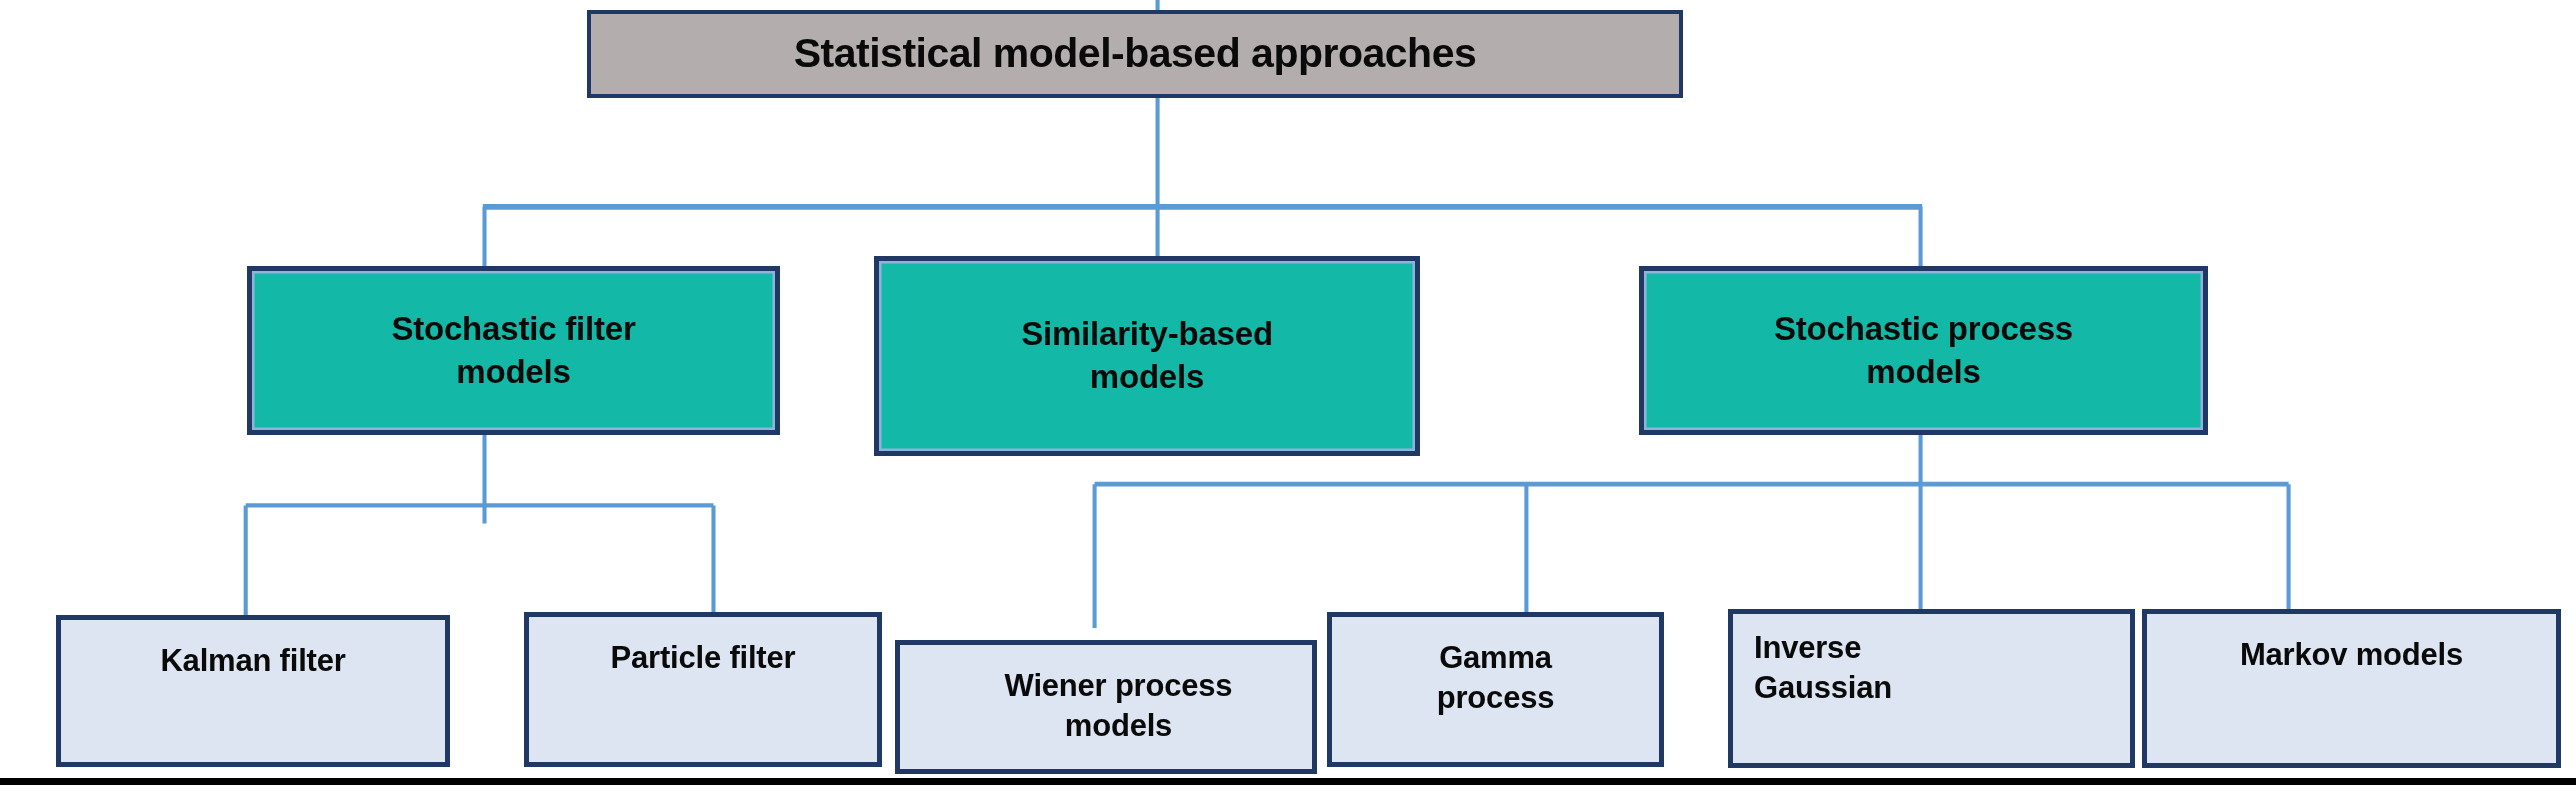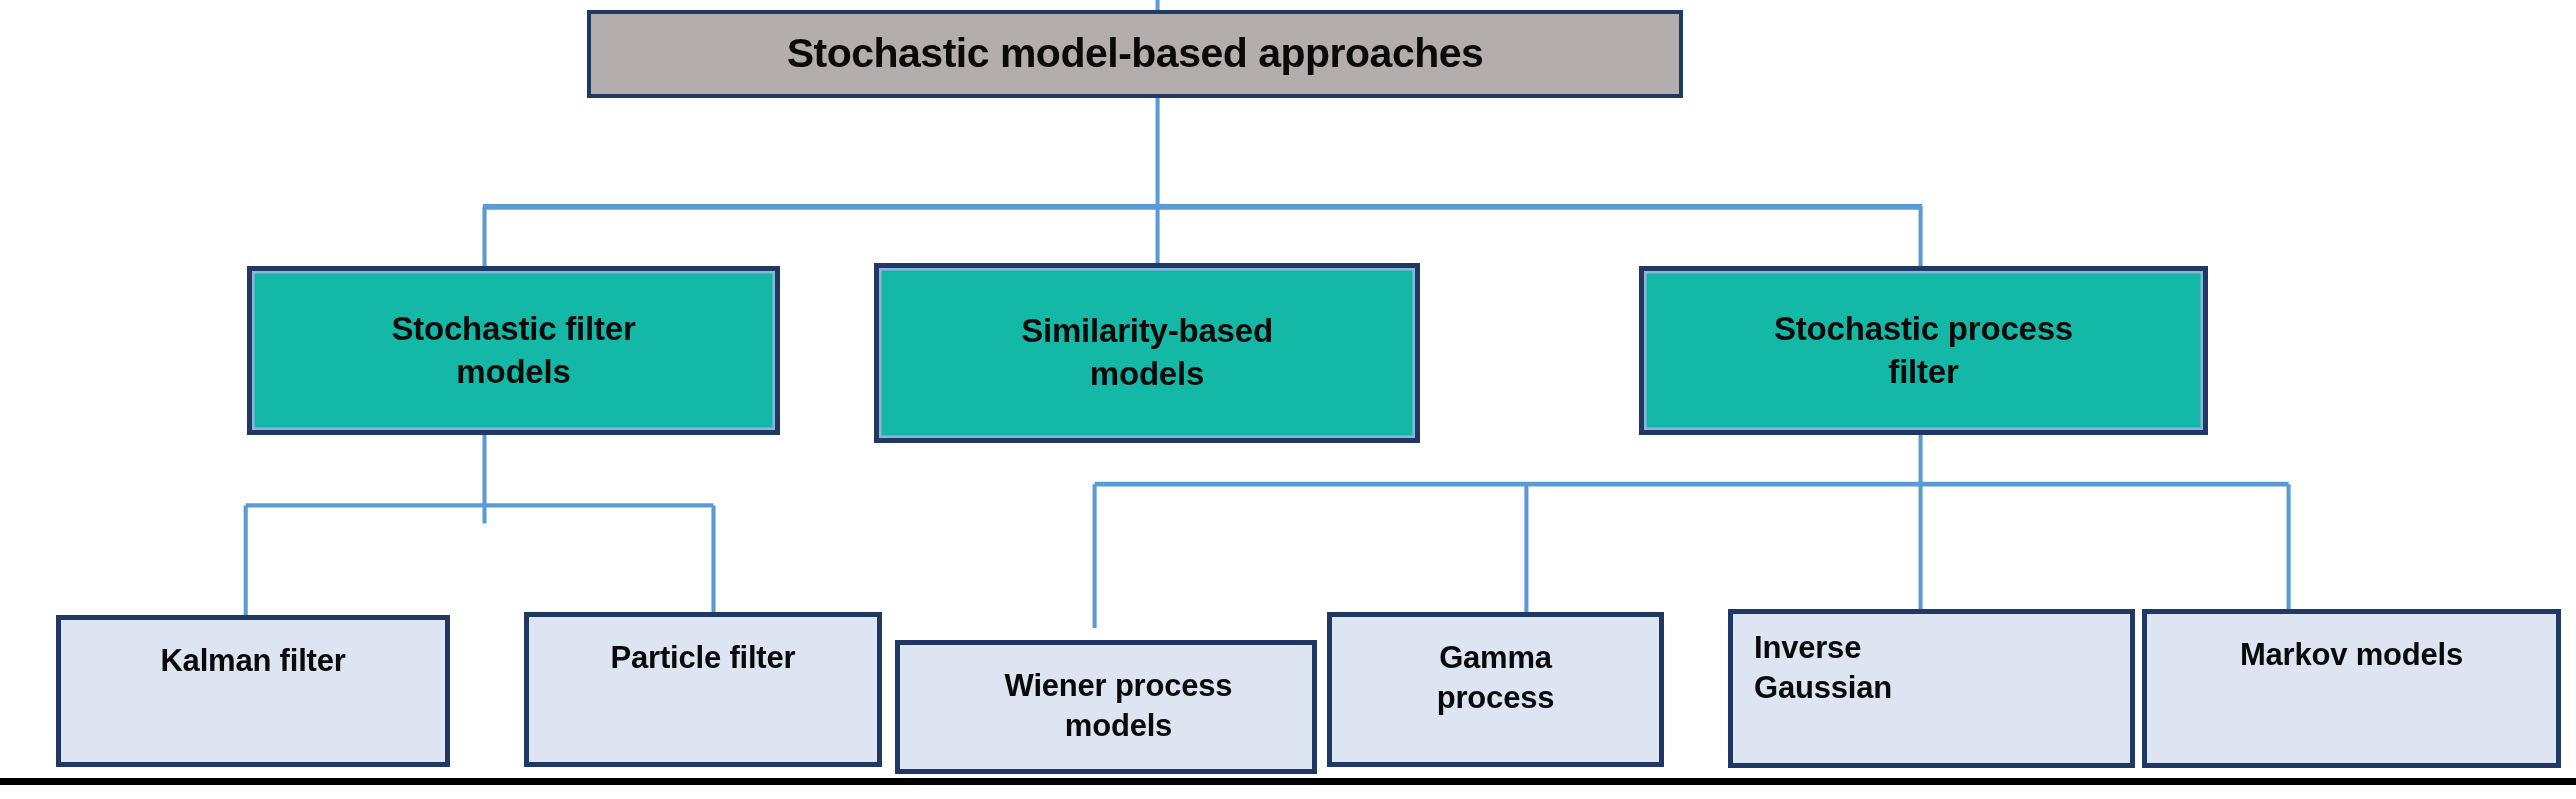--- a/index.html
+++ b/index.html
@@ -111,36 +111,36 @@
       <path d="M 872 618 L 872 800"></path>
 
       <path d="M 1338 592 L 2798 592" stroke-width="6"></path>
       <path d="M 1338 592 L 1338 768"></path>
       <path d="M 1866 592 L 1866 772"></path>
       <path d="M 2798 592 L 2798 768"></path>
     </g>
   </svg>
 
   <div class="node lvl-root" style="left:587px; top:9.8px; width:1096px; height:88px;">
-    <span class="lbl">Stochastic model-based approaches</span>
+    <span class="lbl">Statistical model-based approaches</span>
   </div>
 
   <div class="node lvl-mid" style="left:247px; top:266px; width:533px; height:169px;">
     <span class="lbl">Stochastic filter
 models</span>
   </div>
 
-  <div class="node lvl-mid" style="left:874px; top:263px; width:546px; height:180px;">
+  <div class="node lvl-mid" style="left:874px; top:256px; width:546px; height:200px;">
     <span class="lbl">Similarity-based
 models</span>
   </div>
 
   <div class="node lvl-mid" style="left:1639px; top:266px; width:569px; height:169px;">
     <span class="lbl">Stochastic process
-filter</span>
+models</span>
   </div>
 
   <div class="node lvl-leaf top-al" style="left:524px; top:612px; width:358px; height:155px;">
     <span class="lbl">Particle filter</span>
   </div>
 
   <div class="node lvl-leaf top-al" style="left:56px; top:615px; width:394px; height:152px;">
     <span class="lbl">Kalman filter</span>
   </div>
 

